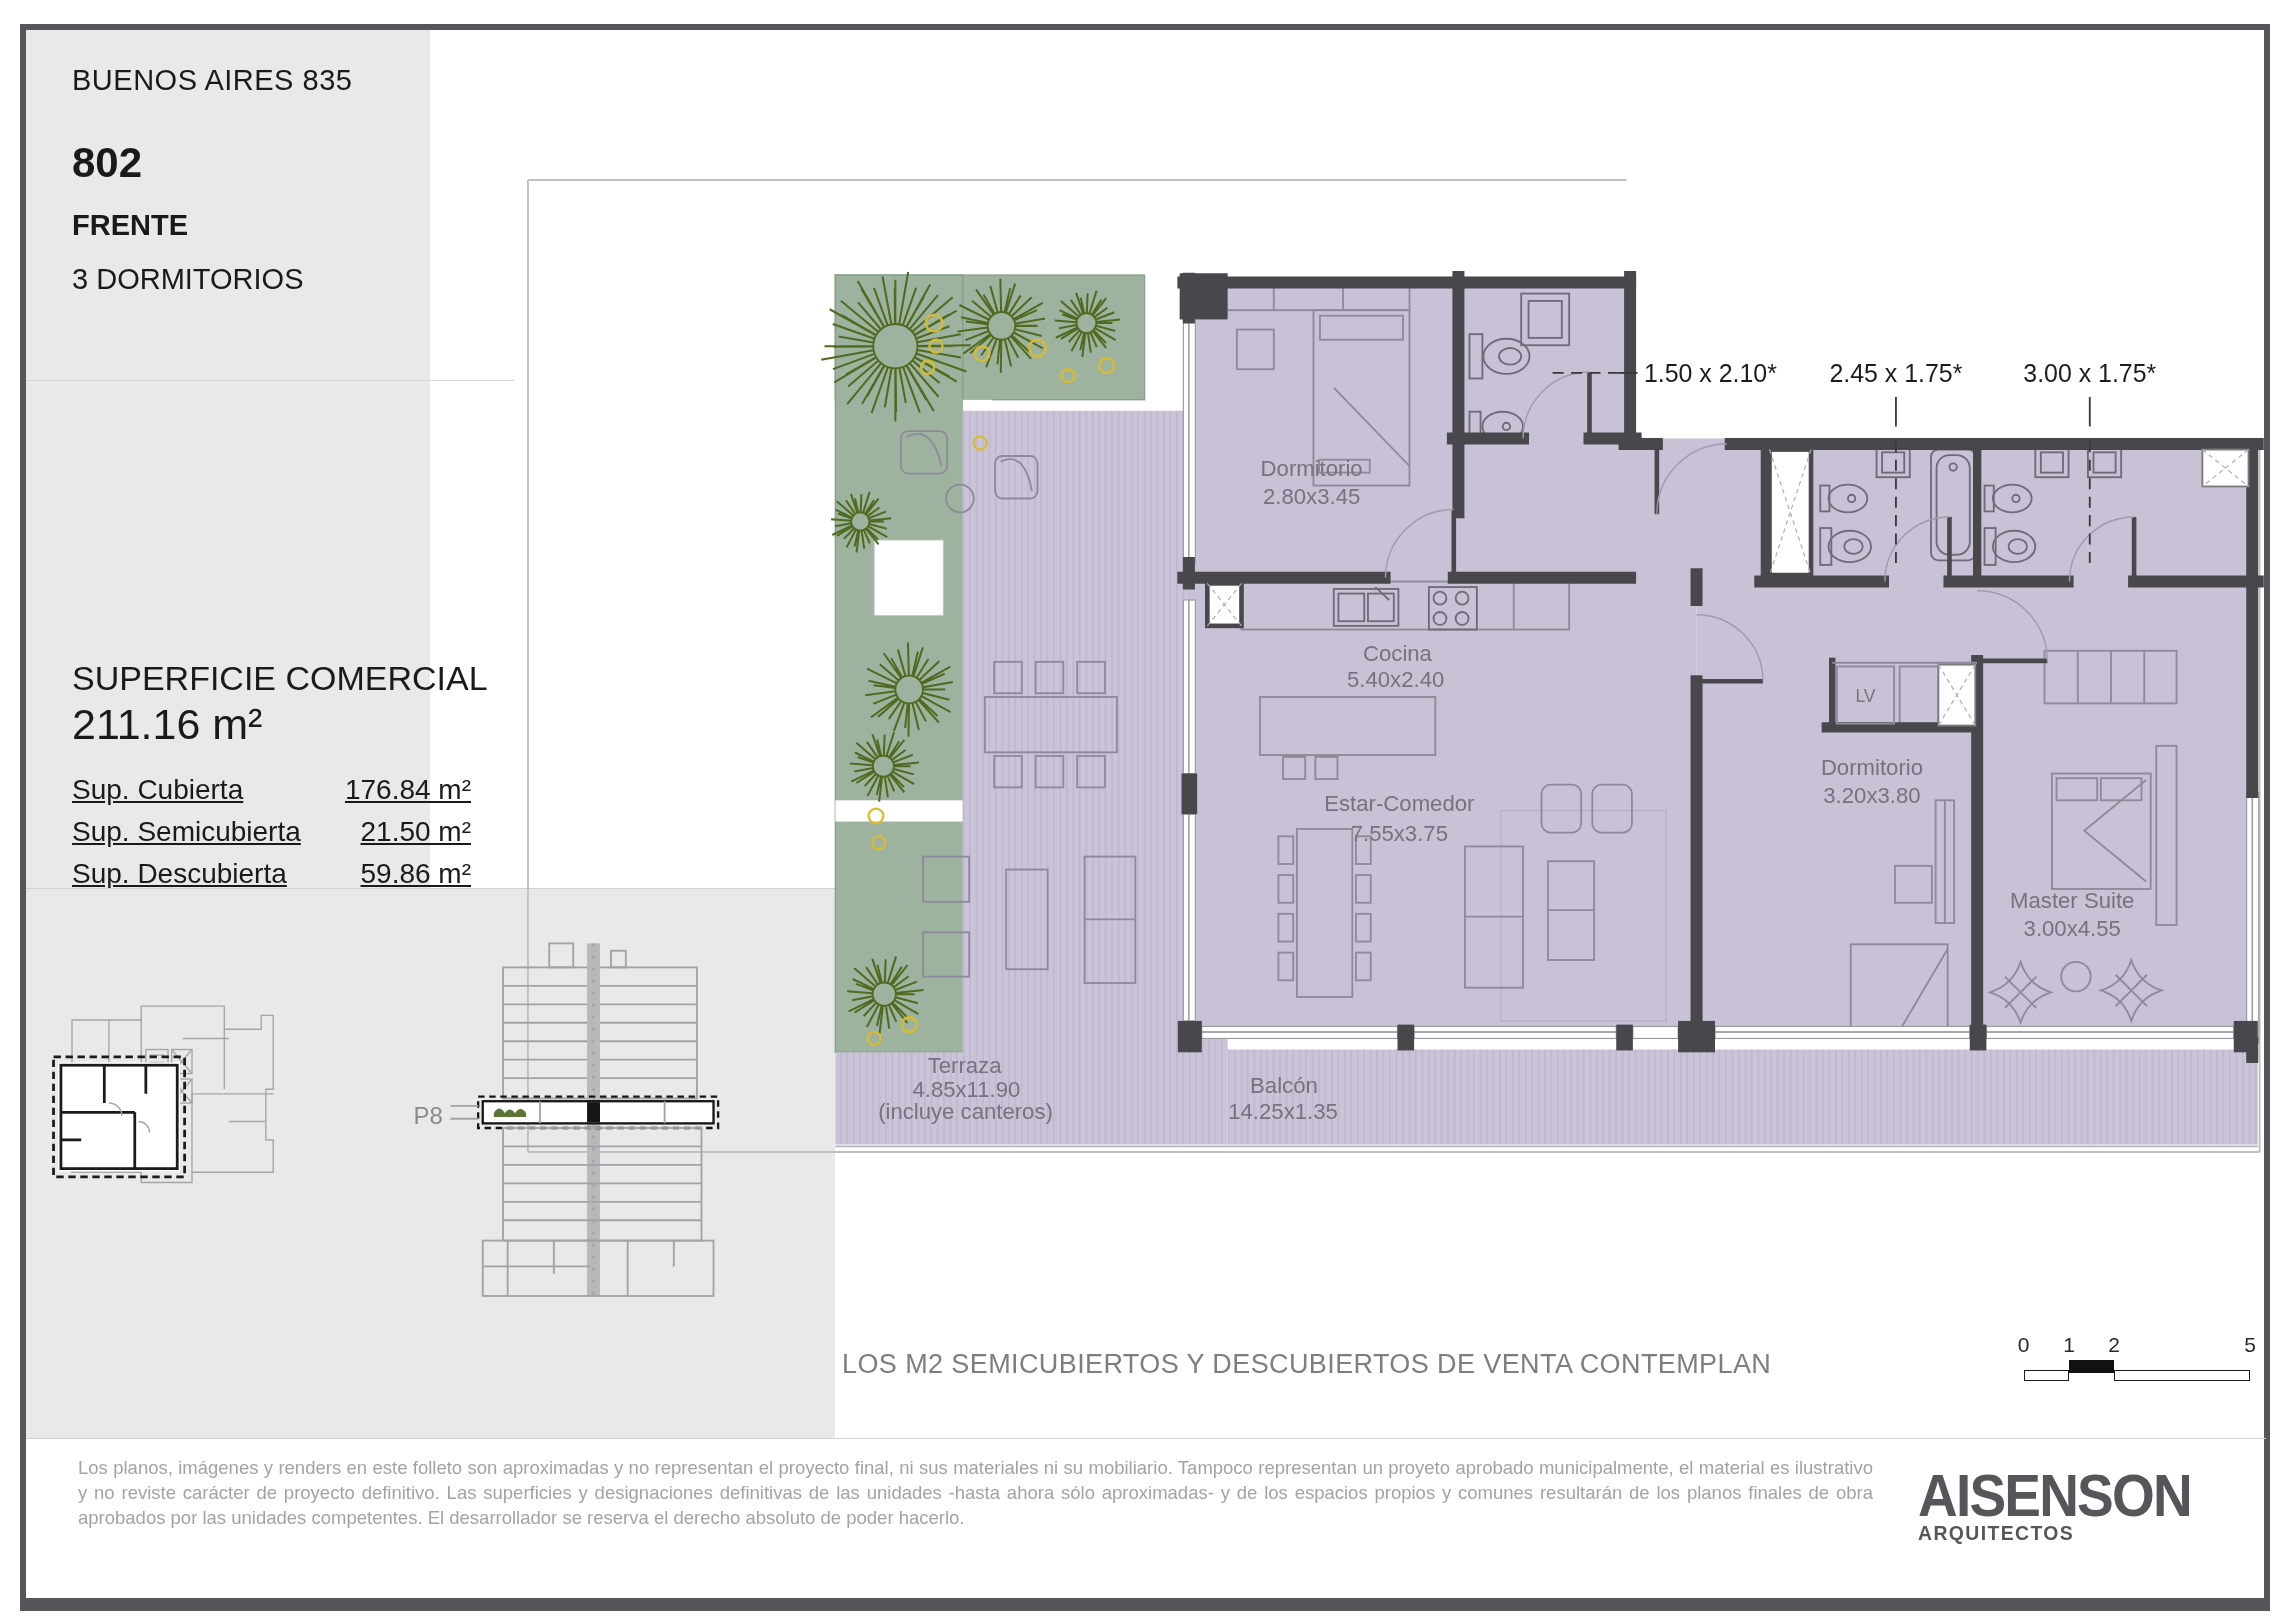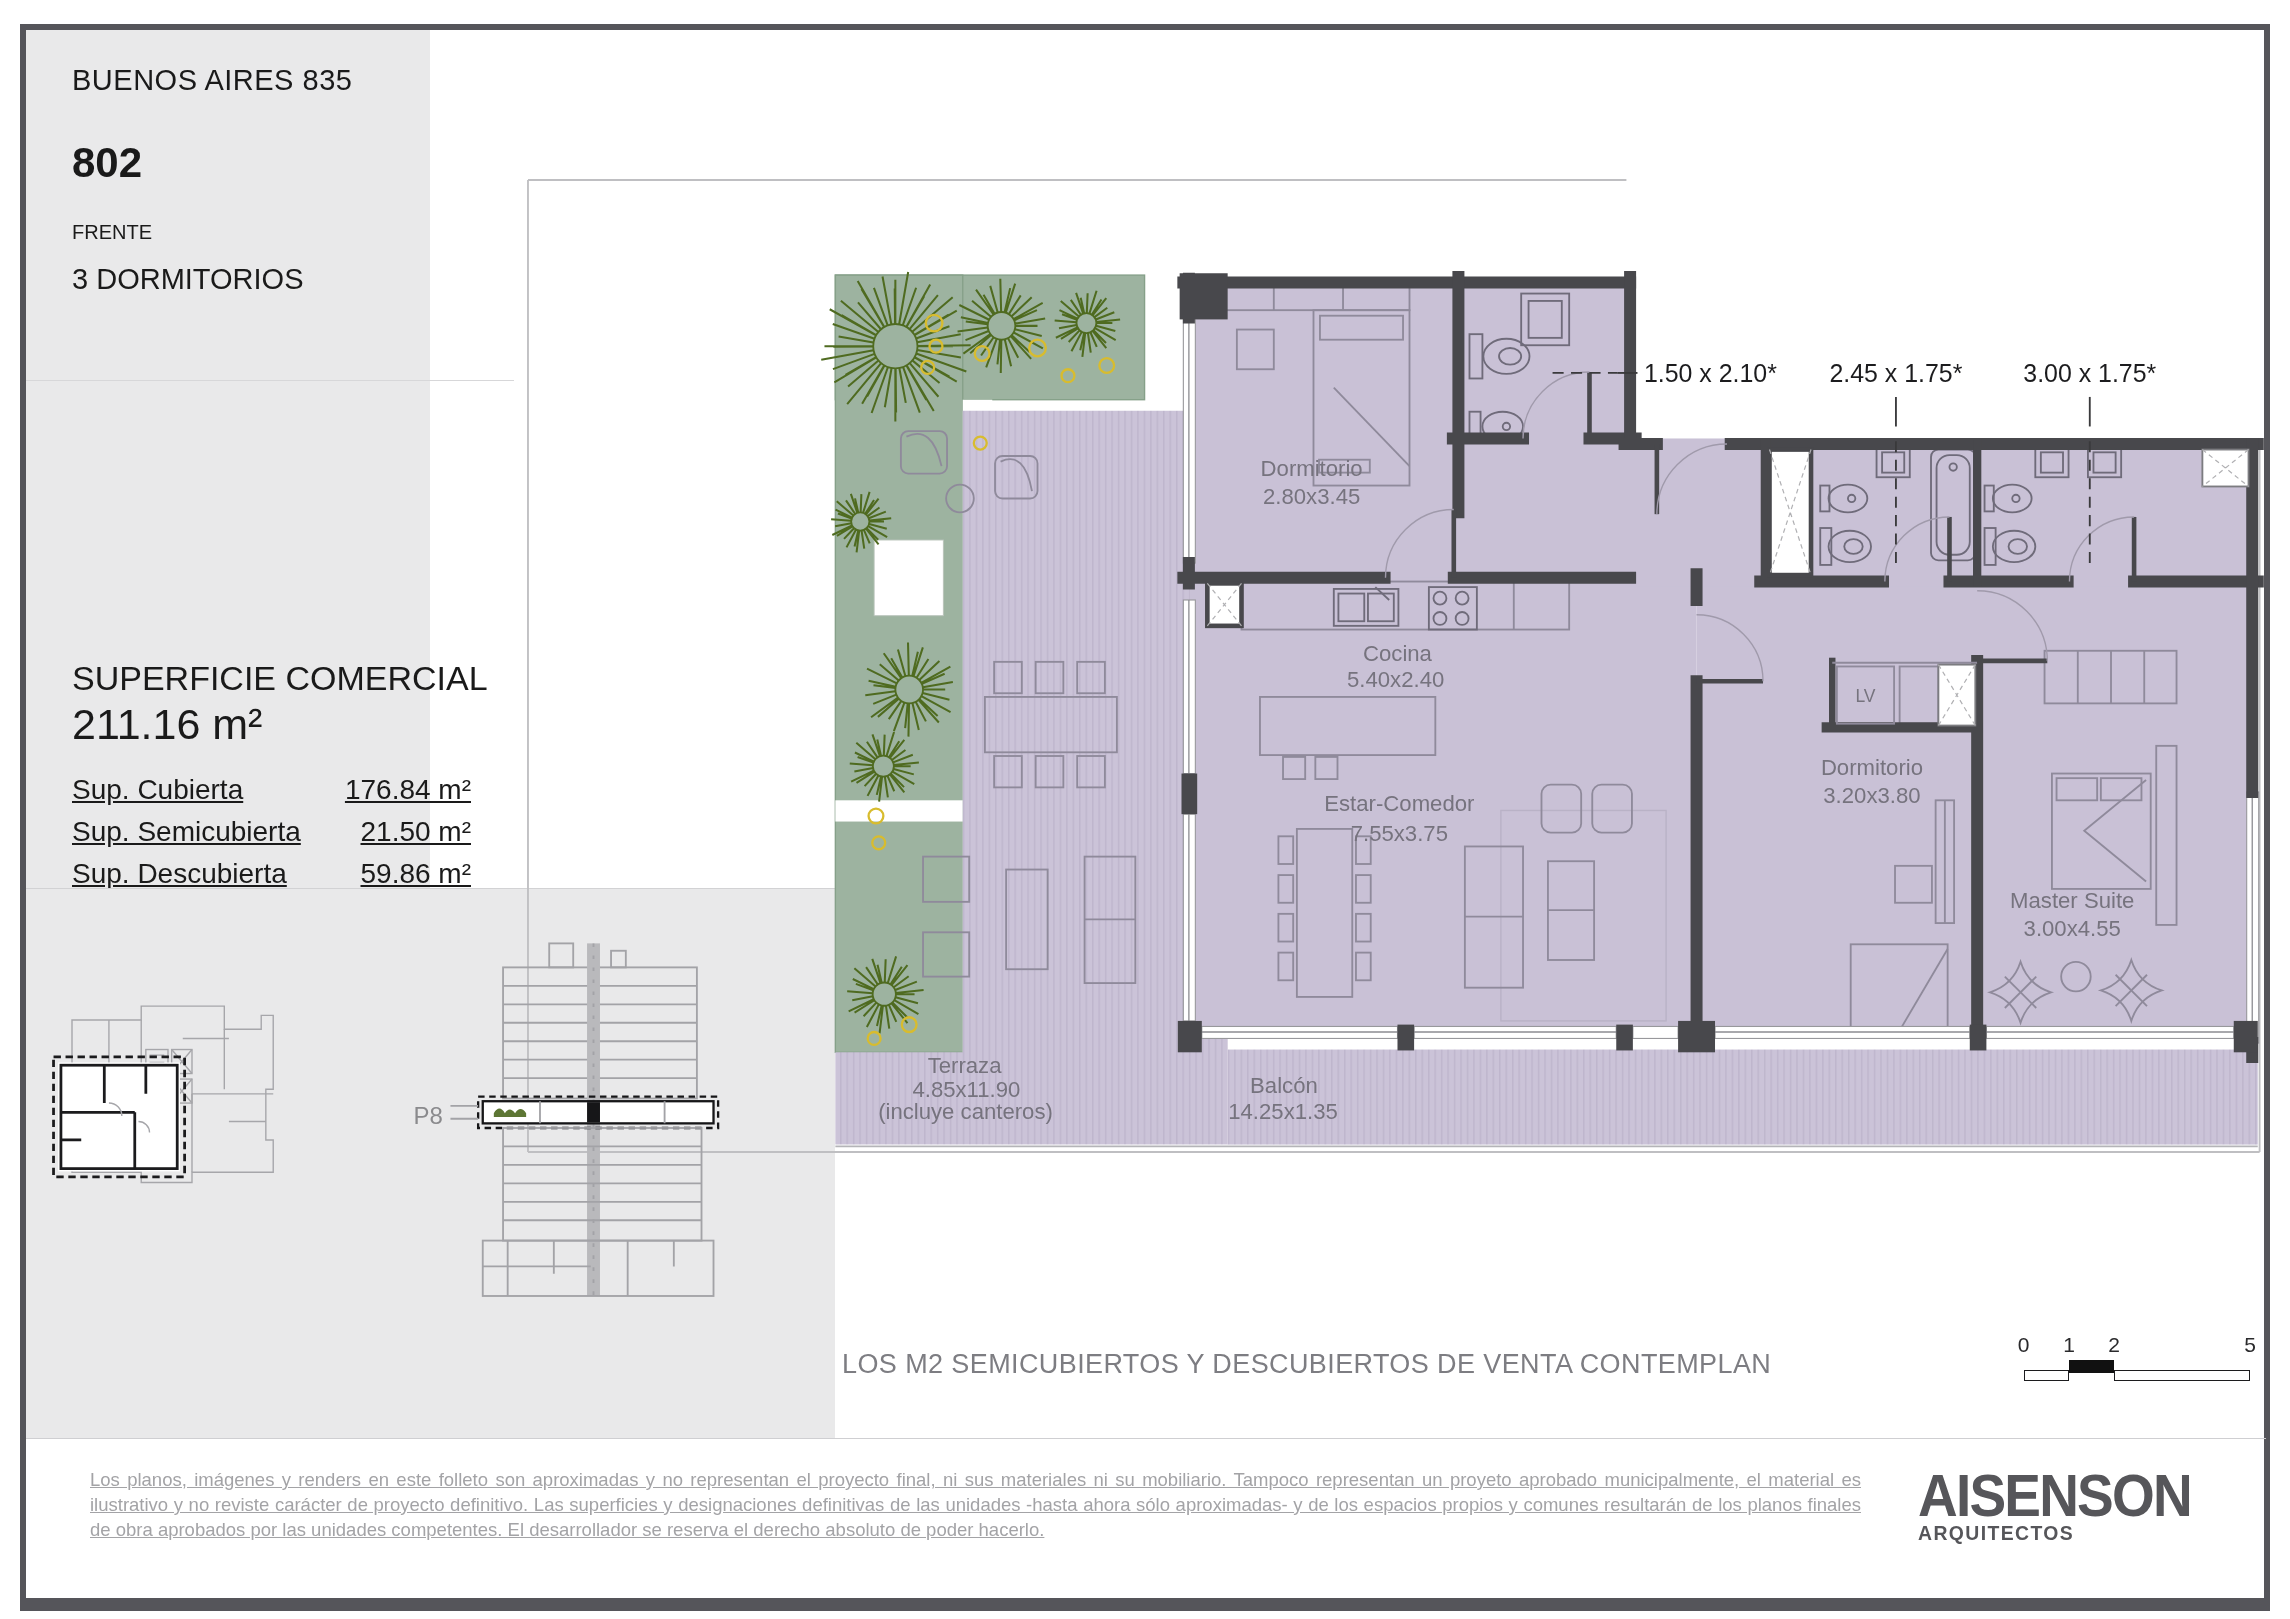--- a/index.html
+++ b/index.html
@@ -10,39 +10,39 @@
   .f-top{left:20px;top:24px;width:2249px;height:5.5px;}
   .f-left{left:20px;top:24px;width:5.5px;height:1587px;}
   .f-right{left:2264px;top:24px;width:5.5px;height:1587px;}
   .f-bottom{left:20px;top:1598px;width:2249px;height:13px;}
   
   .left-panel{position:absolute;left:26px;top:29.5px;width:404px;height:858px;background:#e9e9ea;}
   .bottom-panel{position:absolute;left:26px;top:888px;width:809px;height:550px;background:#e9e9ea;border-top:0.9px solid #d2d2d4;}
   .lp-text{position:absolute;left:46px;white-space:nowrap;}
   .t-project{top:34px;font-size:29px;letter-spacing:0.5px;}
   .t-unit{top:109px;font-size:42px;font-weight:bold;}
-  .t-frente{top:191px;font-size:20px;}
+  .t-frente{top:179px;font-size:29px;font-weight:bold;}
   .t-dorms{top:233px;font-size:29px;}
   .lp-divider{position:absolute;left:0;top:350px;width:488px;height:0.9px;background:#d7d7d9;}
   .t-suptitle{top:629px;font-size:34px;}
   .t-suptotal{top:670px;font-size:43px;}
   .sup-rows{position:absolute;left:46px;top:744px;width:399px;text-decoration:underline;}
   .sup-row{display:flex;justify-content:space-between;font-size:28px;margin-bottom:10px;}
   
   .big-note{position:absolute;left:842px;top:1349px;font-size:27px;line-height:31px;color:#7d7d82;letter-spacing:0.4px;}
   .scalebar{position:absolute;left:2005px;top:1333px;width:268px;height:59px;font-size:21px;color:#2a2a2c;}
   .scalebar .tick{position:absolute;top:0;transform:translateX(-50%);}
   .sb-seg{position:absolute;box-sizing:border-box;}
   .sb-o1{left:18.5px;top:37px;width:45px;height:11px;border:1.8px solid #1c1c1e;background:#fff;}
   .sb-f1{left:64px;top:27px;width:45px;height:13px;background:#111;}
   .sb-o2{left:109px;top:37px;width:136px;height:11px;border:1.8px solid #1c1c1e;background:#fff;}
   
   .footer-sep{position:absolute;left:26px;top:1438px;width:2240px;height:0.9px;background:#cfcfd2;}
   .disclaimer{position:absolute;left:78px;top:1455px;width:1795px;color:#a3a3a6;font-size:18.5px;line-height:25px;}
-  .disclaimer p{margin:12px;text-align:justify;text-decoration:underline;}
+  .disclaimer p{margin:0;text-align:justify;}
   .disclaimer .small-notes{margin-top:9.2px;text-align:left;font-size:18px;line-height:24px;}
   .logo{position:absolute;left:1918px;top:1466px;width:253px;color:#56565a;}
   .logo-main{font-size:55px;font-weight:bold;letter-spacing:-1.8px;transform:scaleY(1.08);transform-origin:top right;line-height:54px;}
   .logo-sub{font-size:19.4px;font-weight:bold;letter-spacing:1.4px;margin-top:1.8px;}
   
   .green{fill:#9db3a0;stroke:#86a089;stroke-width:1.5;}
   .white-cut{fill:#ffffff;}
   .interior{fill:#c9c1d6;}
   .wall{stroke:#48484c;fill:none;stroke-linecap:square;}
   .w13{stroke-width:13;} .w11{stroke-width:11;} .w9{stroke-width:9;} .w7{stroke-width:7;}

